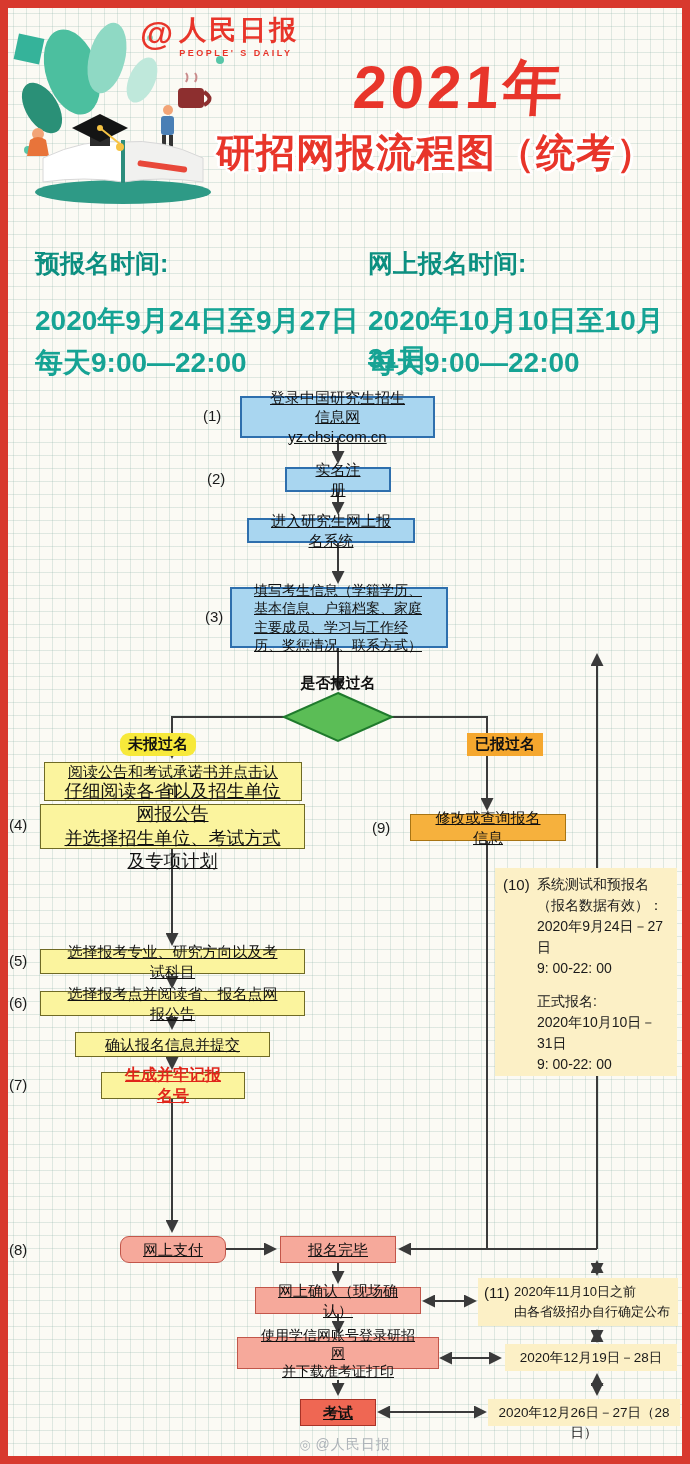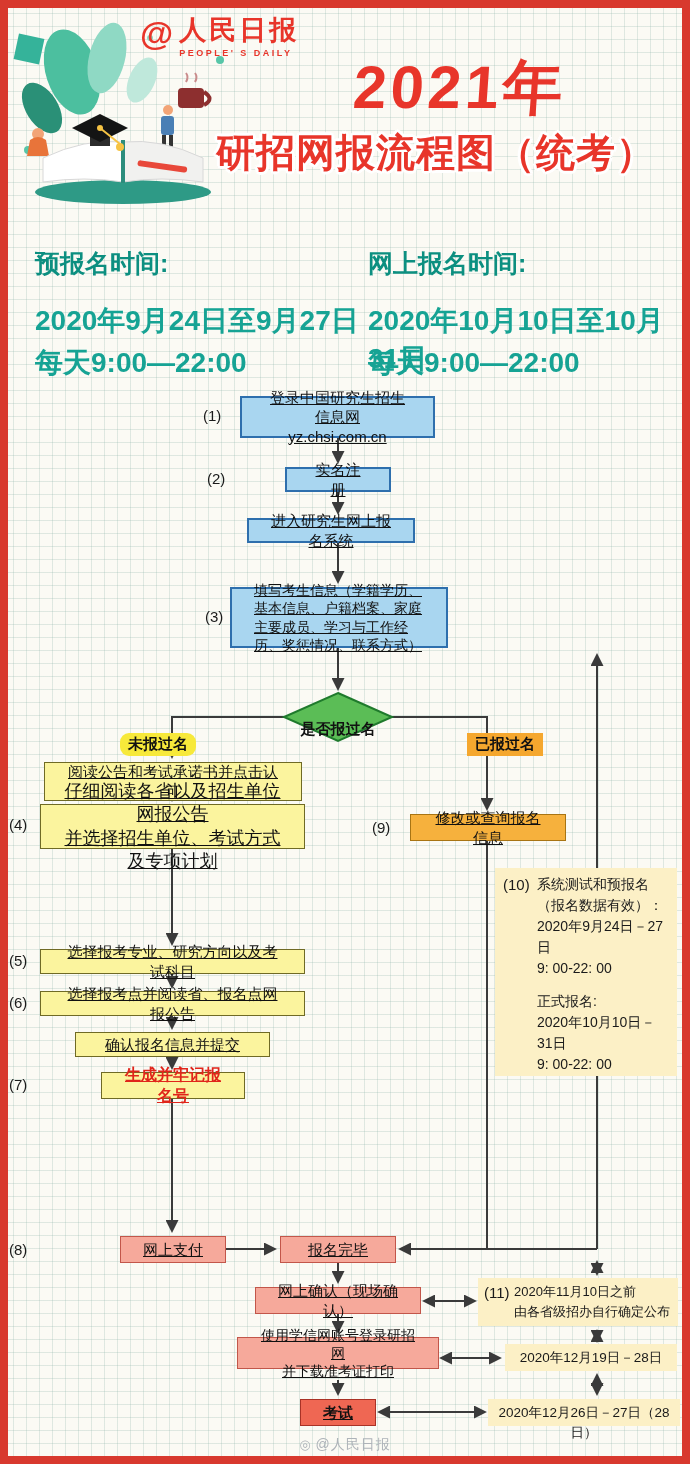--- a/index.html
+++ b/index.html
@@ -162,41 +162,41 @@
     <div>登录中国研究生招生信息网</div>
     <div>yz.chsi.com.cn</div>
   </div>
 
   <div class="box blue" style="left:285px;top:467px;width:106px;height:25px;">实名注册</div>
 
   <div class="box blue" style="left:247px;top:518px;width:168px;height:25px;">进入研究生网上报名系统</div>
 
   <div class="box blue" style="left:230px;top:587px;width:218px;height:61px;text-align:left;font-size:14px;">填写考生信息（学籍学历、基本信息、户籍档案、家庭主要成员、学习与工作经历、奖惩情况、联系方式）</div>
 
-  <div class="diamond-label" style="left:286px;top:720px;width:104px;">是否报过名</div>
+  <div class="diamond-label" style="left:286px;top:674px;width:104px;">是否报过名</div>
 
   <div class="chip" style="left:120px;top:733px;background:#f7e93a;border-radius:9px;">未报过名</div>
   <div class="chip" style="left:467px;top:733px;background:#f5a72e;">已报过名</div>
 
   <div class="box yellow" style="left:44px;top:762px;width:258px;height:39px;">阅读公告和考试承诺书并点击认可</div>
 
   <div class="box yellow" style="left:40px;top:804px;width:265px;height:45px;flex-direction:column;font-size:18px;">
     <div>仔细阅读各省以及招生单位网报公告</div>
     <div>并选择招生单位、考试方式及专项计划</div>
   </div>
 
   <div class="box yellow" style="left:40px;top:949px;width:265px;height:25px;">选择报考专业、研究方向以及考试科目</div>
 
   <div class="box yellow" style="left:40px;top:991px;width:265px;height:25px;">选择报考点并阅读省、报名点网报公告</div>
 
   <div class="box yellow" style="left:75px;top:1032px;width:195px;height:25px;">确认报名信息并提交</div>
 
   <div class="box yellow red-strong" style="left:101px;top:1072px;width:144px;height:27px;font-size:16px;">生成并牢记报名号</div>
 
-  <div class="box salmon" style="left:120px;top:1236px;width:106px;height:27px;">网上支付</div>
+  <div class="box salmon" style="left:120px;top:1236px;width:106px;height:27px;border-radius:9px;">网上支付</div>
 
   <div class="box orangebox" style="left:410px;top:814px;width:156px;height:27px;">修改或查询报名信息</div>
 
   <div class="note" style="left:495px;top:868px;width:182px;height:208px;">
     <div class="note-row">
       <span class="note-label">(10)</span>
       <div>
         <div>系统测试和预报名</div>
         <div>（报名数据有效）：</div>
         <div>2020年9月24日－27日</div>

